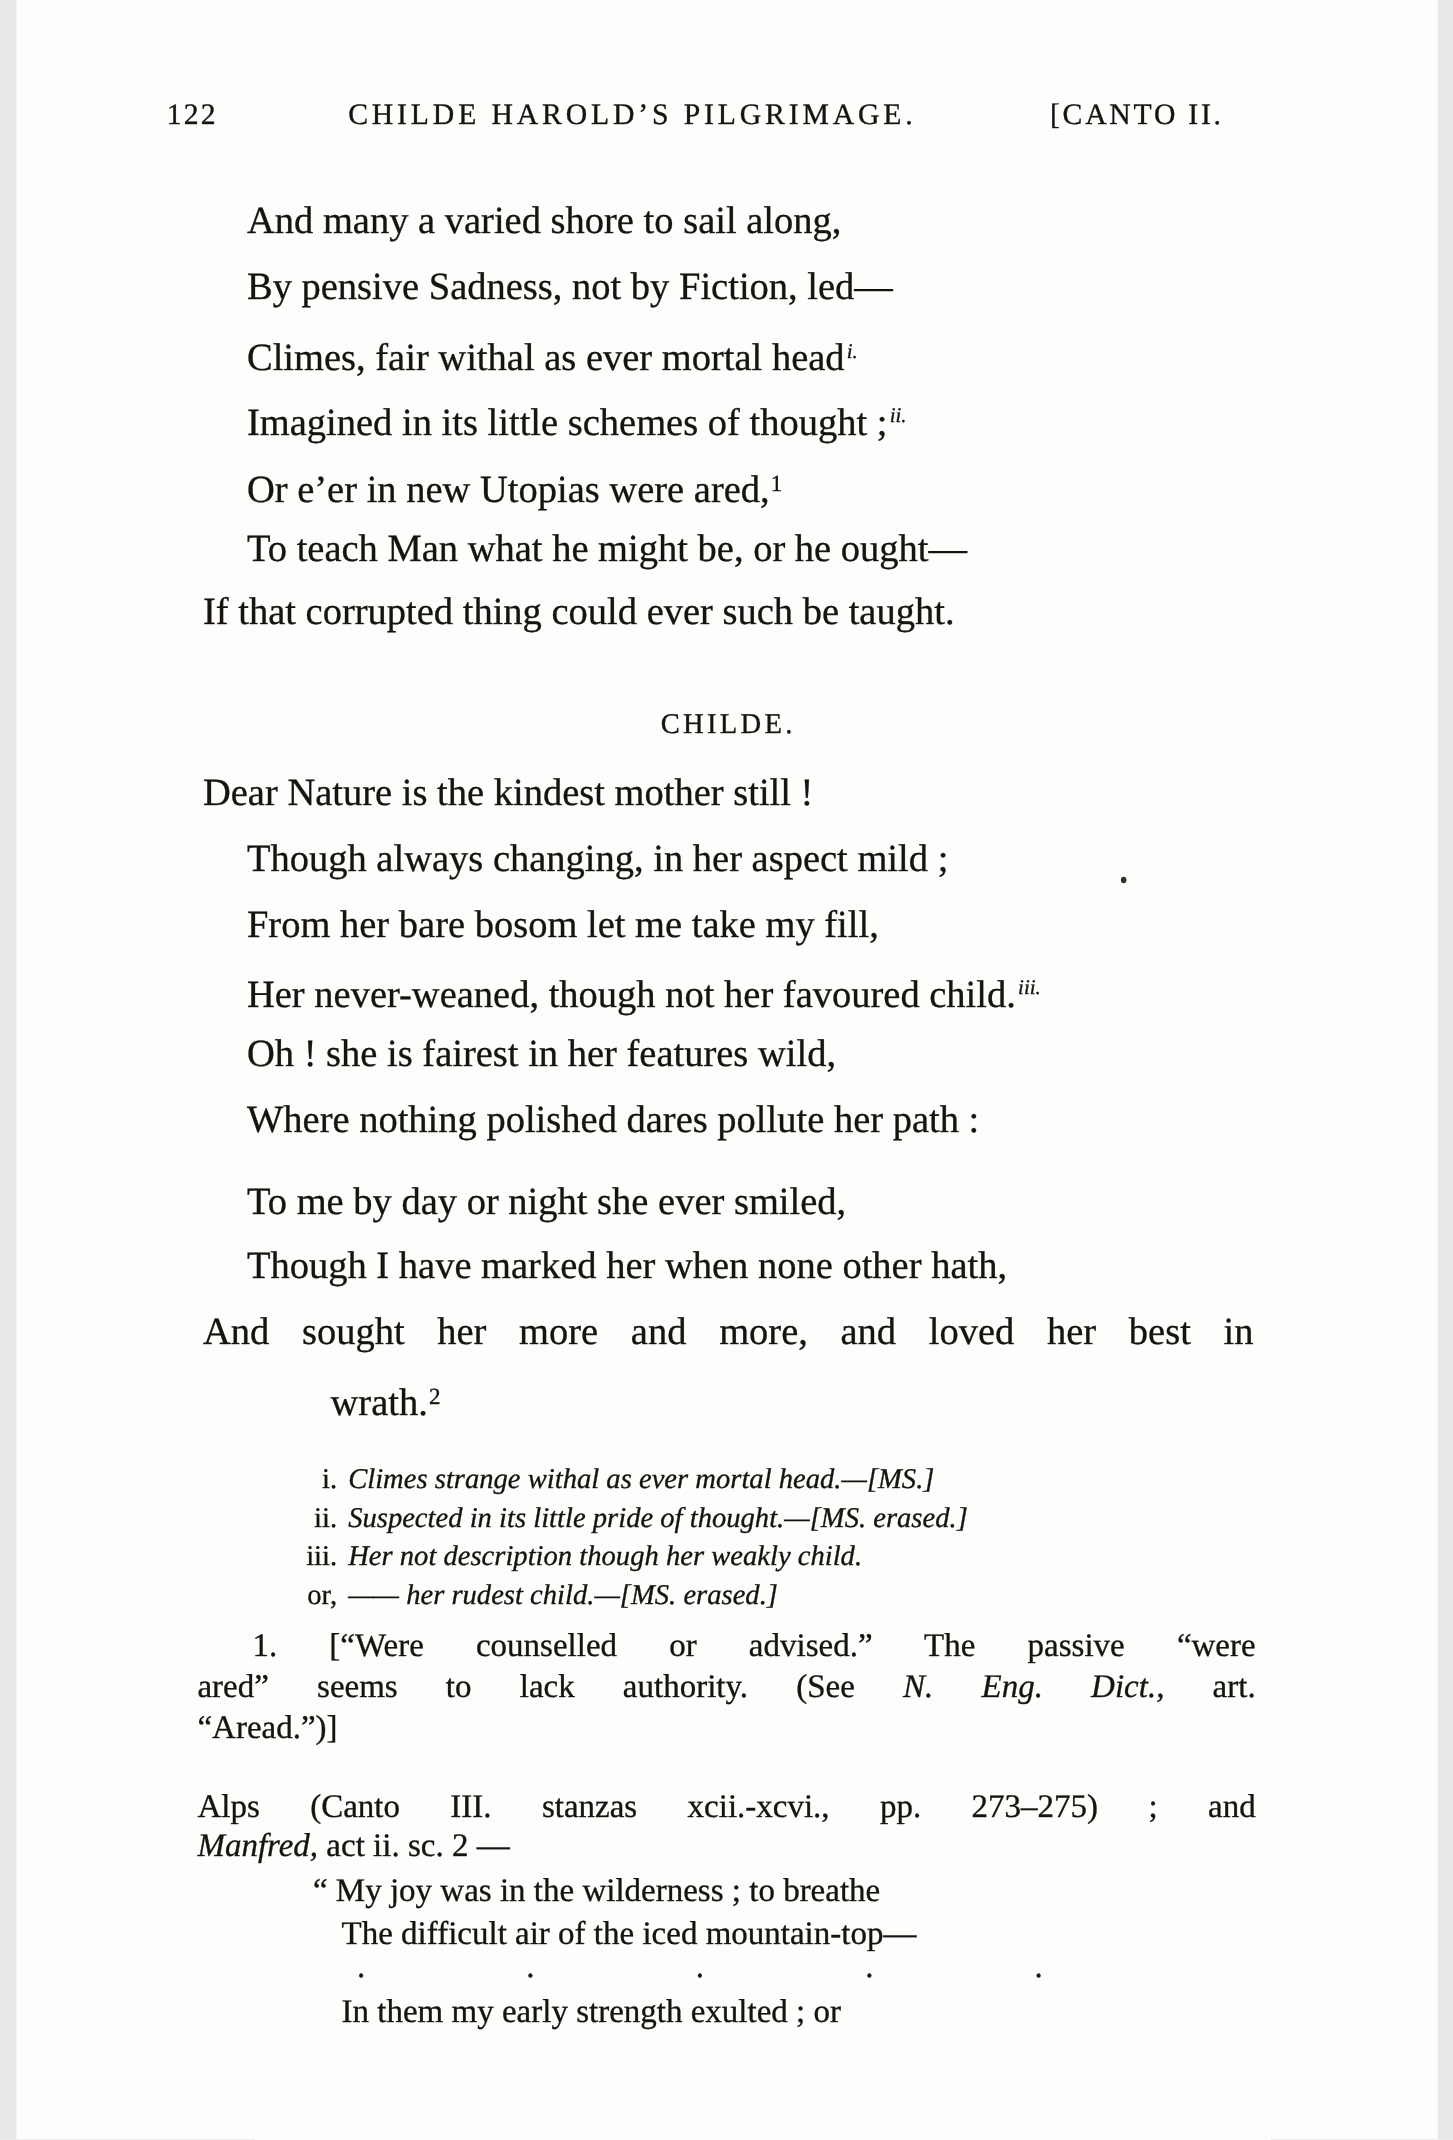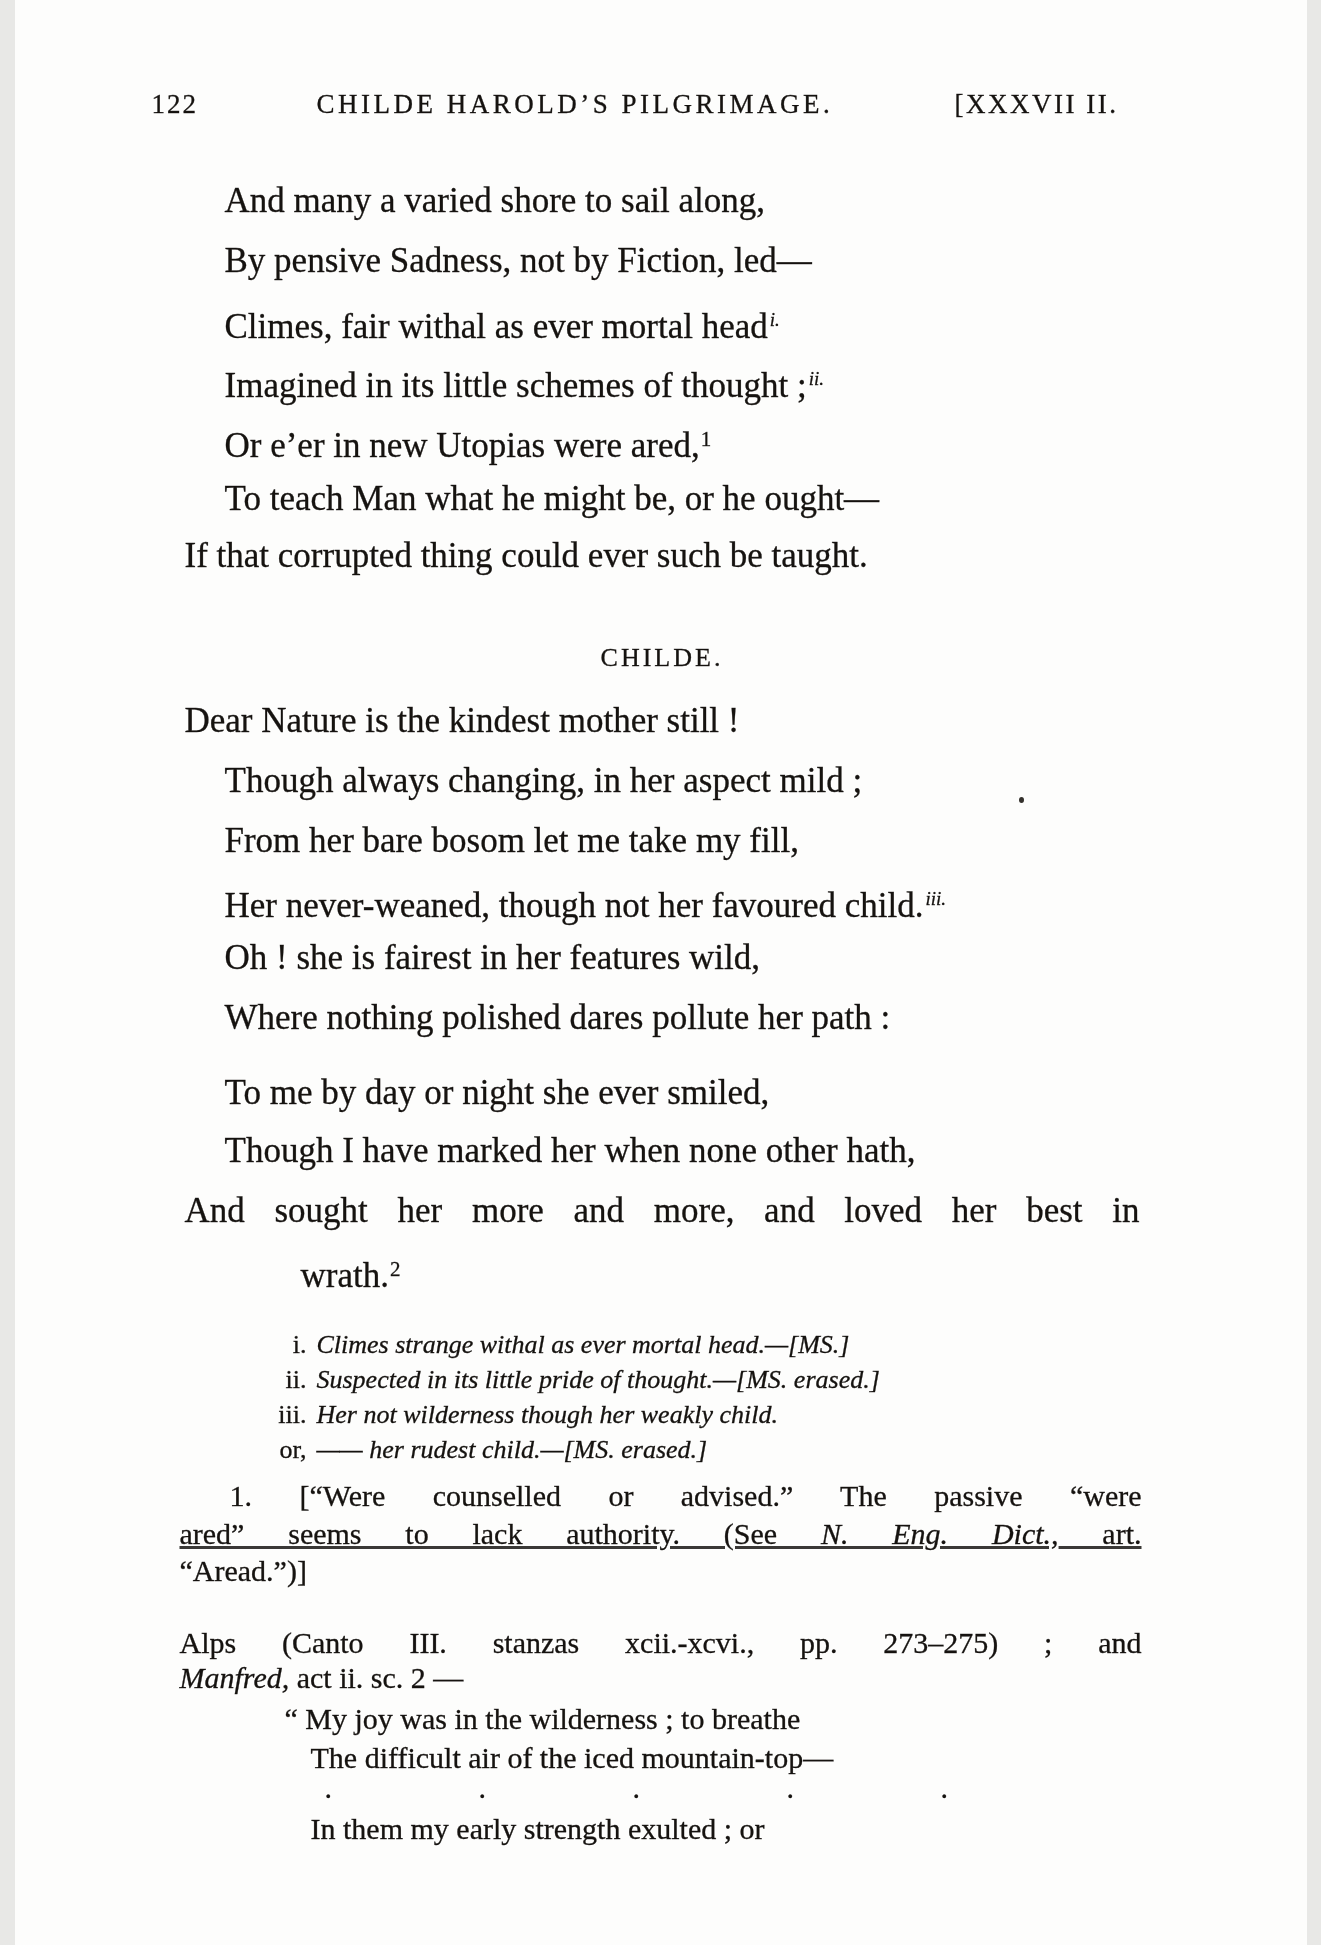--- a/index.html
+++ b/index.html
@@ -31,21 +31,21 @@
   .dots { font-size:30px; word-spacing:137px; letter-spacing:1px; }
   .speck { position:absolute; width:5px; height:6px; border-radius:50%; background:#33302c; }
 </style>
 </head>
 <body>
 
 <div class="page">
 
   <div class="abs header-text pagenum" style="left:137px; top:89px;">122</div>
   <div class="abs header-text" style="left:302px; top:89px;">CHILDE HAROLD’S PILGRIMAGE.</div>
-  <div class="abs header-text canto" style="left:940px; top:89px;">[XXXVII II.</div>
+  <div class="abs header-text canto" style="left:940px; top:89px;">[CANTO II.</div>
 
   <div class="abs verse" style="left:210px; top:180px;"><span>And many a varied shore to sail along,</span></div>
   <div class="abs verse" style="left:210px; top:240px;"><span>By pensive Sadness, not by Fiction, led—</span></div>
   <div class="abs verse" style="left:210px; top:298px;"><span>Climes, fair withal as ever mortal head</span><sup class="ref">i.</sup></div>
   <div class="abs verse" style="left:210px; top:357px;"><span>Imagined in its little schemes of thought ;</span><sup class="ref">ii.</sup></div>
   <div class="abs verse" style="left:210px; top:417px;"><span>Or e’er in new Utopias were ared,</span><sup class="num">1</sup></div>
   <div class="abs verse" style="left:210px; top:478px;"><span>To teach Man what he might be, or he ought—</span></div>
   <div class="abs verse" style="left:170px; top:535px;"><span>If that corrupted thing could ever such be taught.</span></div>
 
   <div class="abs stanza-head" style="left:170px; top:643px; width:955px;">CHILDE.</div>
@@ -58,25 +58,25 @@
   <div class="abs verse" style="left:210px; top:997px;"><span>Where nothing polished dares pollute her path :</span></div>
   <div class="abs verse" style="left:210px; top:1072px;"><span>To me by day or night she ever smiled,</span></div>
   <div class="abs verse" style="left:210px; top:1130px;"><span>Though I have marked her when none other hath,</span></div>
   <div class="abs verse just" style="left:170px; top:1190px; width:955px;"><span>And sought her more and more, and loved her best in</span></div>
   <div class="abs verse" style="left:286px; top:1247px;"><span>wrath.</span><sup class="num">2</sup></div>
 
   <div class="speck" style="left:1004px; top:797px;"></div>
 
   <div class="abs variant" style="left:230px; top:1328px;"><span class="vlabel">i.</span><span class="vtext">Climes strange withal as ever mortal head.—[MS.]</span></div>
   <div class="abs variant" style="left:230px; top:1363px;"><span class="vlabel">ii.</span><span class="vtext">Suspected in its little pride of thought.—[MS. erased.]</span></div>
-  <div class="abs variant" style="left:230px; top:1398px;"><span class="vlabel">iii.</span><span class="vtext">Her not wilderness though her weakly child.</span></div>
+  <div class="abs variant" style="left:230px; top:1398px;"><span class="vlabel">iii.</span><span class="vtext">Her not description though her weakly child.</span></div>
   <div class="abs variant" style="left:230px; top:1433px;"><span class="vlabel">or,</span><span class="vtext">—— her rudest child.—[MS. erased.]</span></div>
 
   <div class="abs note just" style="left:215px; top:1477px; width:912px;"><span>1. [“Were counselled or advised.”  The passive “were</span></div>
-  <div class="abs note just" style="left:165px; top:1515px; width:962px;text-decoration:underline;"><span>ared” seems to lack authority.  (See </span><span class="italic">N. Eng. Dict.,</span><span> art.</span></div>
+  <div class="abs note just" style="left:165px; top:1515px; width:962px;"><span>ared” seems to lack authority.  (See </span><span class="italic">N. Eng. Dict.,</span><span> art.</span></div>
   <div class="abs note" style="left:165px; top:1552px;"><span>“Aread.”)]</span></div>
 
   <div class="abs note just" style="left:165px; top:1624px; width:962px;"><span>Alps (Canto III. stanzas xcii.-xcvi., pp. 273–275) ; and</span></div>
   <div class="abs note" style="left:165px; top:1659px;"><span class="italic">Manfred,</span><span> act ii. sc. 2 —</span></div>
 
   <div class="abs quote" style="left:270px; top:1700px;"><span>“ My joy was in the wilderness ; to breathe</span></div>
   <div class="abs quote" style="left:296px; top:1739px;"><span>The difficult air of the iced mountain-top—</span></div>
   <div class="abs dots" style="left:310px; top:1771px;"><span>. . . . .</span></div>
   <div class="abs quote" style="left:296px; top:1810px;"><span>In them my early strength exulted ; or</span></div>
 

